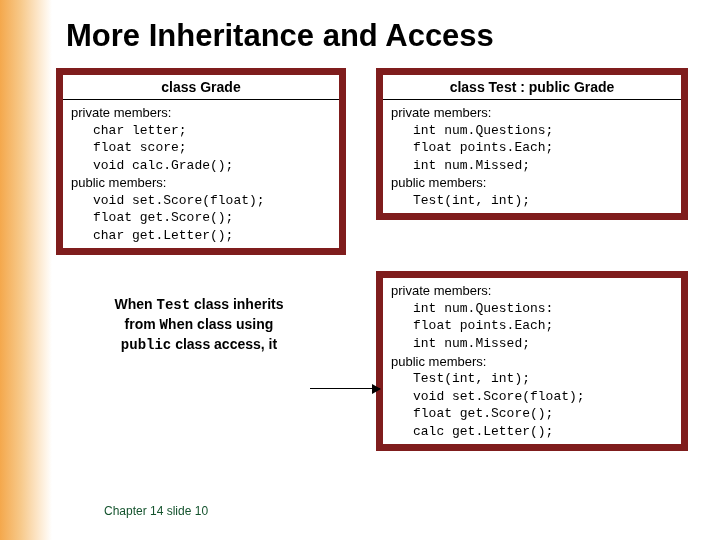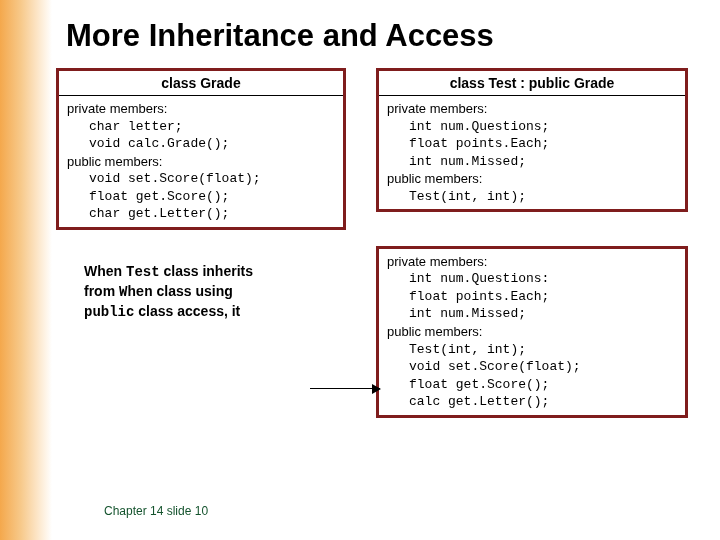--- a/index.html
+++ b/index.html
@@ -30,45 +30,46 @@
     margin-left: 10px;
   }
   .row {
     display: flex;
     gap: 30px;
     margin-bottom: 16px;
   }
   .col-left { width: 290px; }
   .col-right { width: 312px; }
   .box {
-    border: 3px solid #7f1d1d;
+    border: 7px solid #7f1d1d;
     background: #fff;
   }
   .box-header {
     text-align: center;
     font-weight: bold;
     font-size: 14px;
     padding: 4px 6px;
     border-bottom: 1px solid #000;
   }
   .box-body {
     padding: 4px 8px;
     font-size: 13px;
     line-height: 1.35;
   }
   .box-body .label { font-weight: normal; }
   .code { font-family: "Courier New", monospace; }
   .indent { padding-left: 22px; }
   .explain {
     width: 230px;
     margin-left: 28px;
-    margin-top: 16px;
+    margin-top: 24px;
     font-size: 14px;
     font-weight: bold;
     line-height: 1.35;
+    text-align: center;
   }
   .explain .code { font-weight: bold; }
   .arrow {
     position: absolute;
     left: 310px;
     top: 388px;
     height: 1px;
     width: 70px;
     background: #000;
   }
@@ -98,20 +99,21 @@
 
   <h1 class="title">More Inheritance and Access</h1>
 
   <div class="row">
     <div class="col-left">
       <div class="box">
         <div class="box-header">class Grade</div>
         <div class="box-body">
           <div class="label">private members:</div>
           <div class="code indent">char letter;</div>
+          <div class="code indent">float score;</div>
           <div class="code indent">void calc.Grade();</div>
           <div class="label">public members:</div>
           <div class="code indent">void set.Score(float);</div>
           <div class="code indent">float get.Score();</div>
           <div class="code indent">char get.Letter();</div>
         </div>
       </div>
     </div>
 
     <div class="col-right">

